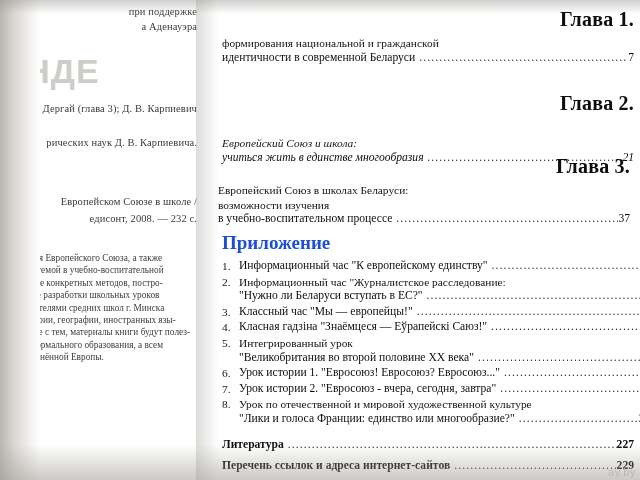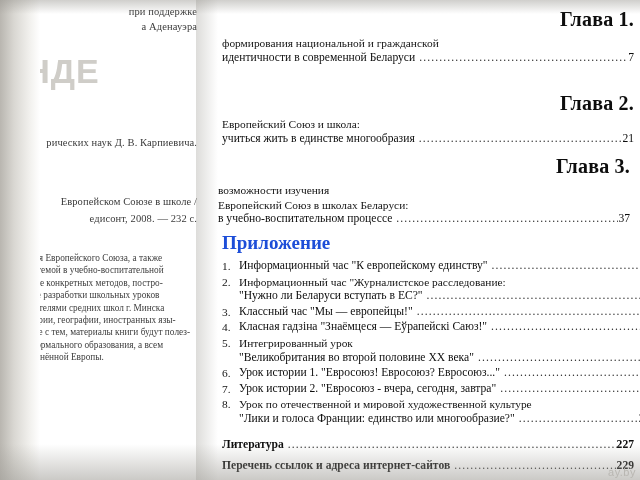--- a/index.html
+++ b/index.html
@@ -170,20 +170,21 @@
 
 <div class="page">
 
   <div class="left-page">
 
     <div class="lp-line" style="top:6px;">при поддержке</div>
     <div class="lp-line" style="top:21px;">а Аденауэра</div>
 
     <div class="ghost-title">ЭНДЕ</div>
 
+    <div class="lp-line" style="top:103px;">Дергай (глава 3); Д. В. Карпиевич</div>
     <div class="lp-line" style="top:137px;">рических наук Д. В. Карпиевича.</div>
 
     <div class="lp-line" style="top:196px;">Европейском Союзе в школе /</div>
     <div class="lp-line" style="top:213px;">едисонт, 2008. — 232 с.</div>
 
     <div class="lp-block" style="top:252px;">
       <div>о изучения Европейского Союза, а также</div>
       <div>ся с этой темой в учебно-воспитательной</div>
       <div>о описание конкретных методов, постро-</div>
       <div>ные также разработки школьных уроков</div>
@@ -211,35 +212,35 @@
         <div class="end-row" style="font-weight:normal;">
           <span class="t">идентичности в современной Беларуси</span>
           <span class="d">&nbsp;.........................................................................................................</span>
           <span class="p">7</span>
         </div>
       </div>
     </div>
 
     <div style="position:absolute; left:4px; top:92px; width:412px;">
       <div class="chapter-head">Глава 2.</div>
-      <div class="chapter-body" style="margin-top:2px;">
+      <div class="chapter-body" style="margin-top:21px;font-style:italic;">
         <div>Европейский Союз и школа:</div>
         <div class="end-row" style="font-weight:normal;">
           <span class="t">учиться жить в единстве многообразия</span>
           <span class="d">&nbsp;.........................................................................................................</span>
           <span class="p">21</span>
         </div>
       </div>
     </div>
 
     <div style="position:absolute; left:0; top:155px; width:412px;">
       <div class="chapter-head">Глава 3.</div>
       <div class="chapter-body" style="margin-top:5px;">
+        <div>Европейский Союз в школах Беларуси:</div>
         <div>возможности изучения</div>
-        <div>Европейский Союз в школах Беларуси:</div>
         <div class="end-row" style="font-weight:normal;">
           <span class="t">в учебно-воспитательном процессе</span>
           <span class="d">&nbsp;.........................................................................................................</span>
           <span class="p">37</span>
         </div>
       </div>
     </div>
 
     <div style="position:absolute; left:4px; top:232px; width:412px;">
       <div class="section-head">Приложение</div>

